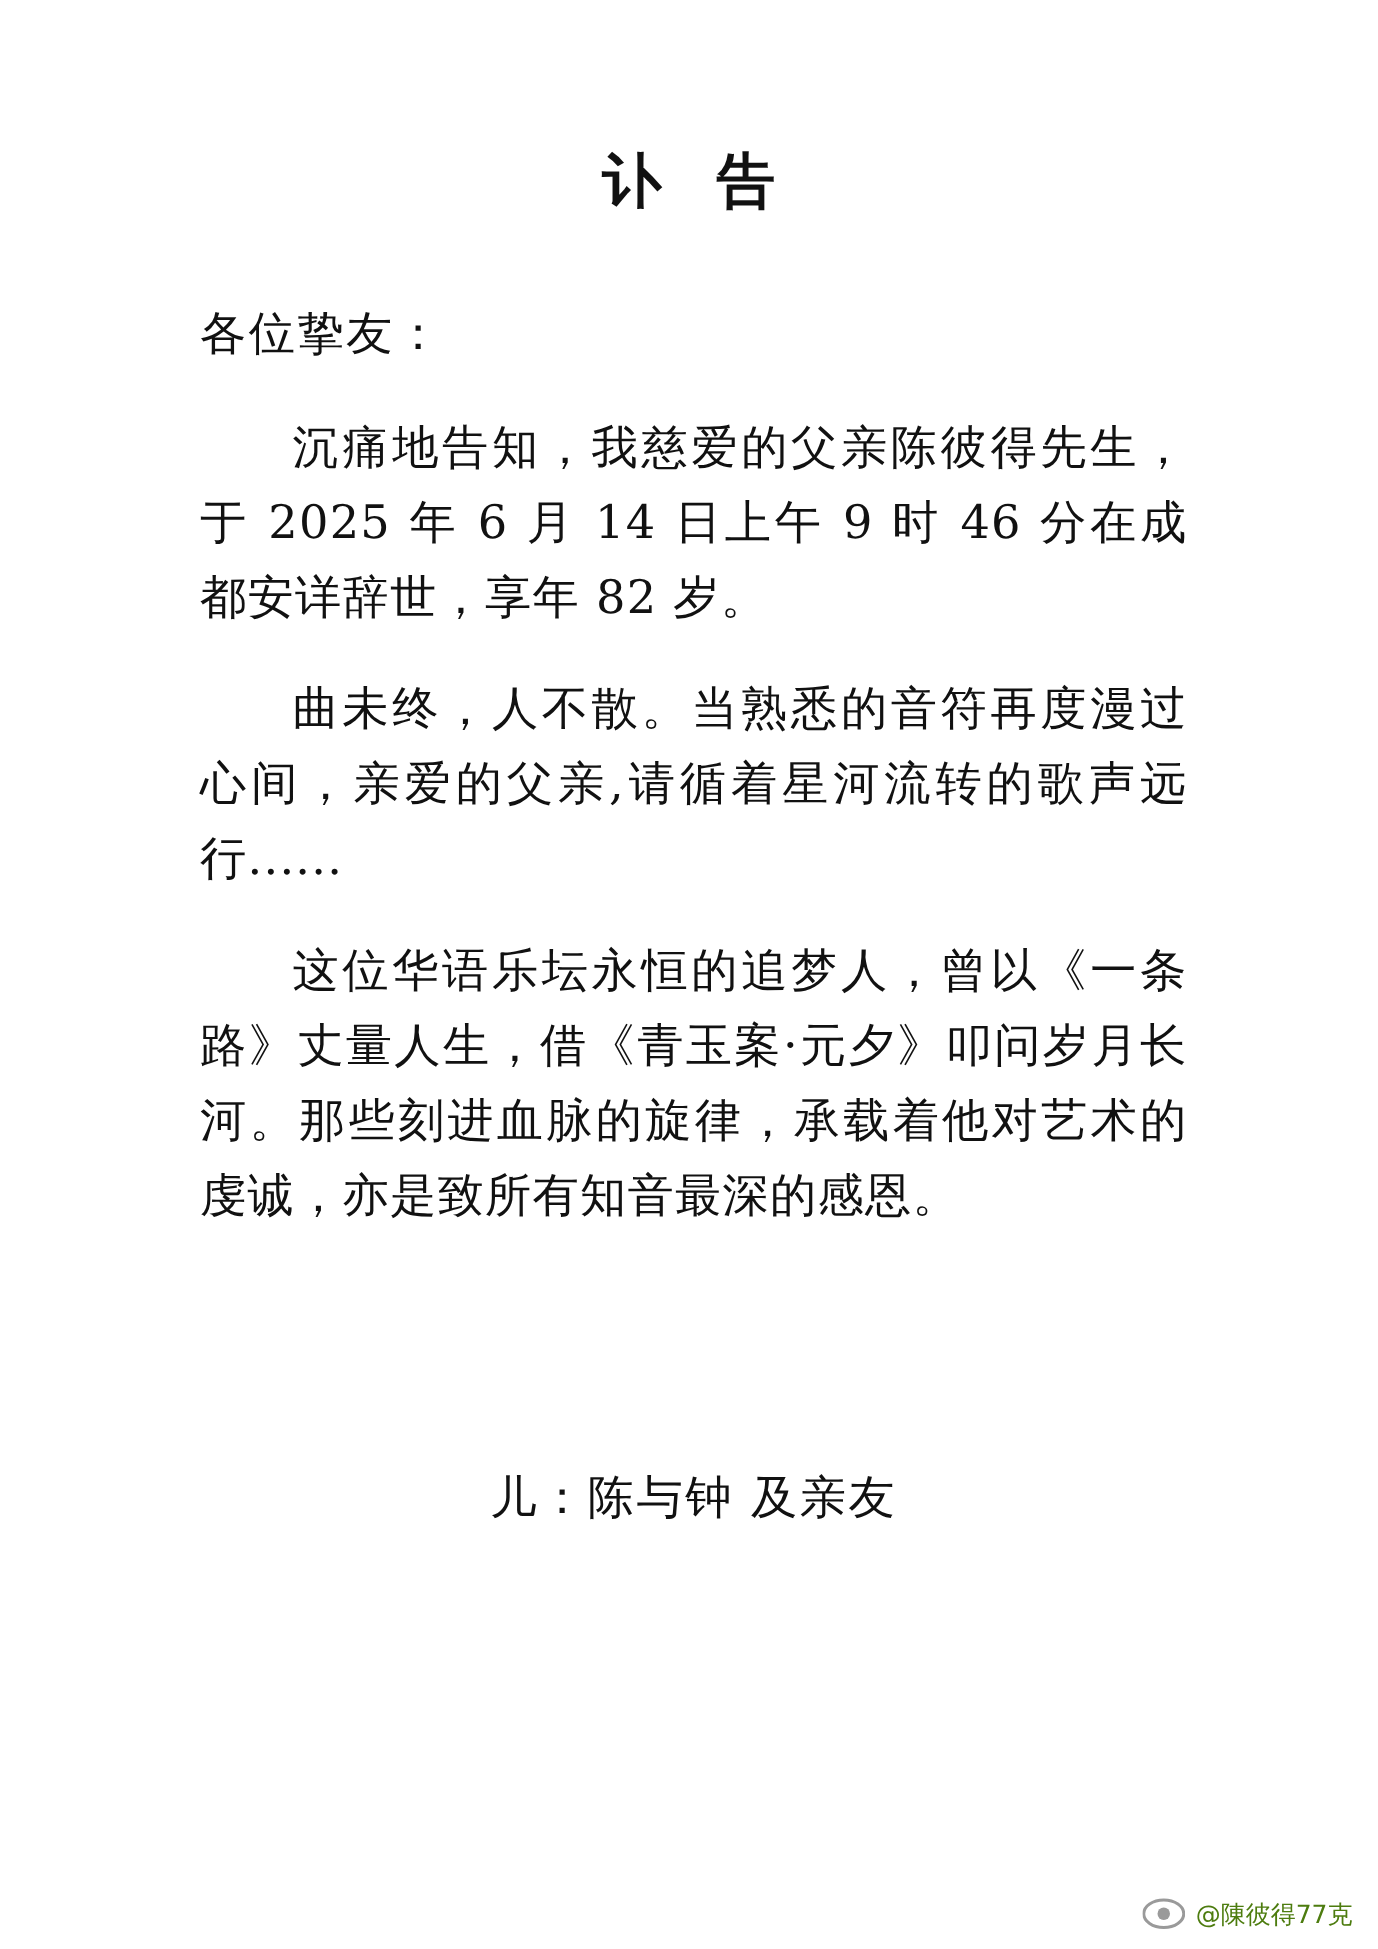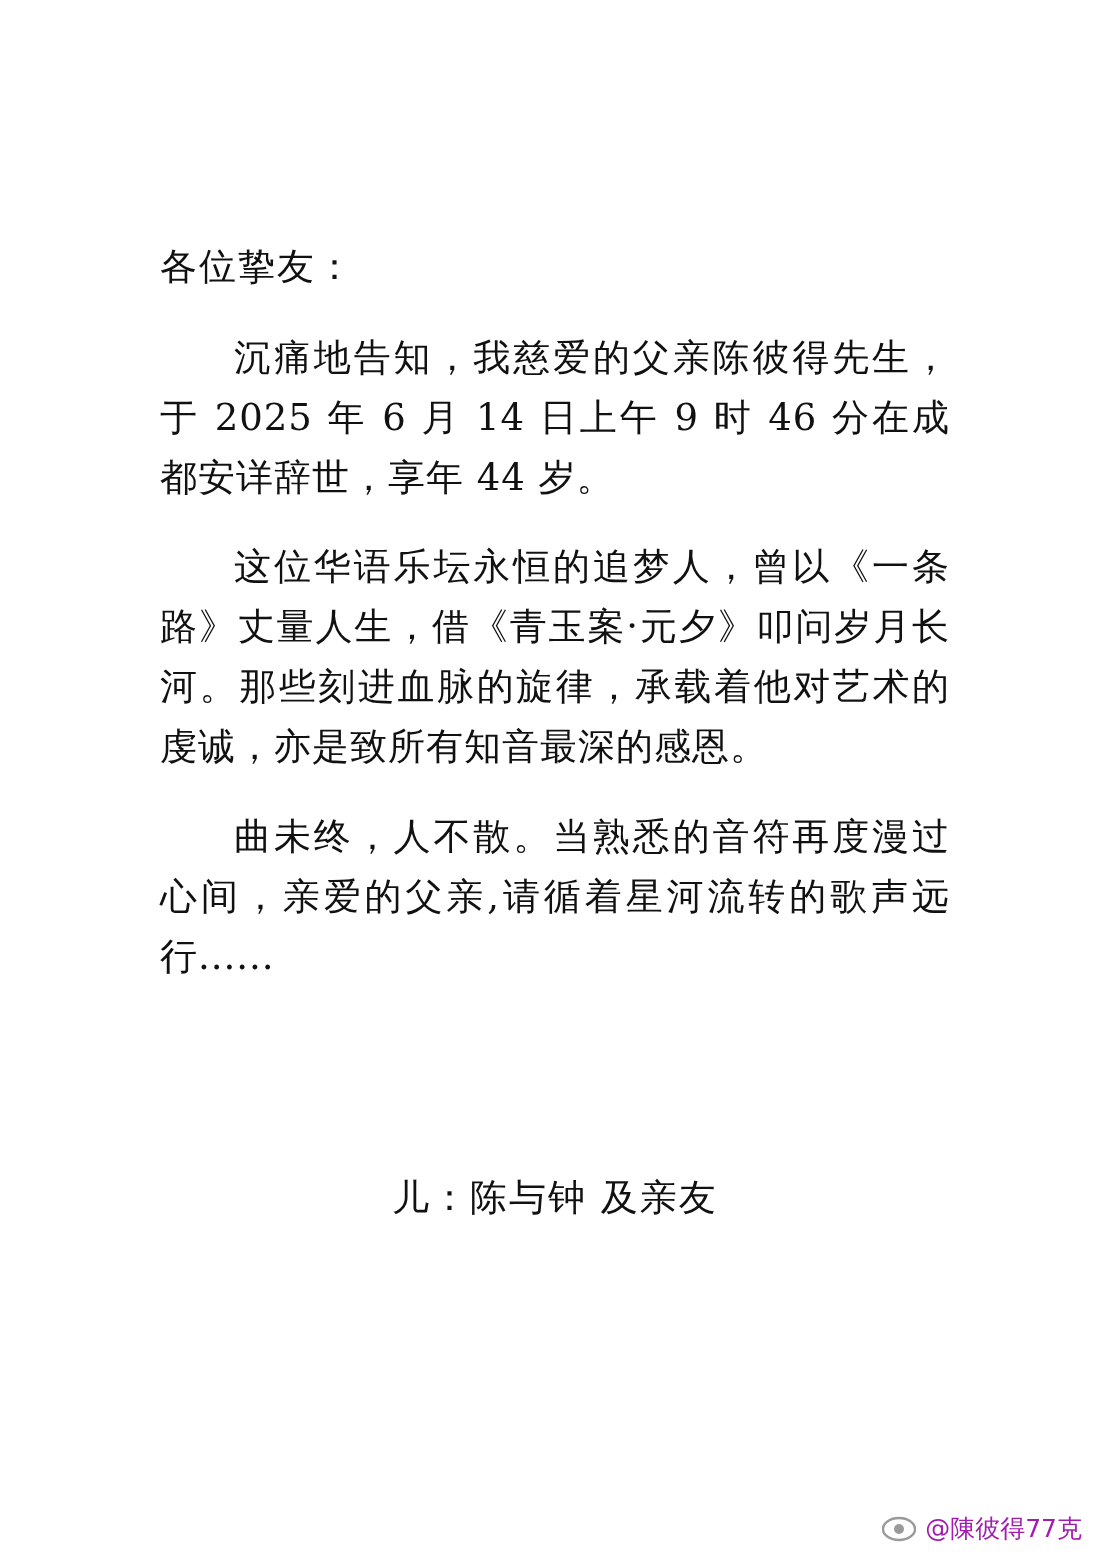--- a/index.html
+++ b/index.html
@@ -83,46 +83,47 @@
     padding-right: 14px;
   }
 
   .watermark {
     position: absolute;
     right: 20px;
     bottom: 14px;
     display: flex;
     align-items: center;
     gap: 9px;
-    color: #a21caf;
-    font-size: 25px;
+    color: #4d7c0f;
+    font-size: 20px;
     font-family: "DejaVu Sans", "Liberation Sans", sans-serif;
   }
   .weibo-eye {
     width: 34px;
     height: 28px;
     position: relative;
     display: inline-block;
   }
   .weibo-eye svg { display: block; }
 </style>
 </head>
 <body>
 
 <div class="page">
 
+  <div class="doc-title">讣 告</div>
 
   <div class="body-block">
     <div class="salutation">各位挚友：</div>
 
-    <p class="para">沉痛地告知，我慈爱的父亲陈彼得先生，于 2025 年 6 月 14 日上午 9 时 46 分在成都安详辞世，享年 44 岁。</p>
+    <p class="para">沉痛地告知，我慈爱的父亲陈彼得先生，于 2025 年 6 月 14 日上午 9 时 46 分在成都安详辞世，享年 82 岁。</p>
+
+    <p class="para">曲未终，人不散。当熟悉的音符再度漫过心间，亲爱的父亲,请循着星河流转的歌声远行......</p>
 
     <p class="para">这位华语乐坛永恒的追梦人，曾以《一条路》丈量人生，借《青玉案·元夕》叩问岁月长河。那些刻进血脉的旋律，承载着他对艺术的虔诚，亦是致所有知音最深的感恩。</p>
-
-    <p class="para">曲未终，人不散。当熟悉的音符再度漫过心间，亲爱的父亲,请循着星河流转的歌声远行......</p>
   </div>
 
   <div class="signature">
     <span class="line1">儿：陈与钟  及亲友</span>
   </div>
 
   <div class="watermark">
     <span class="weibo-eye">
       <svg width="34" height="28" viewBox="0 0 34 28" xmlns="http://www.w3.org/2000/svg">
         <ellipse cx="17" cy="14" rx="16" ry="11" fill="none" stroke="#9a9a9a" stroke-width="2.4"></ellipse>

